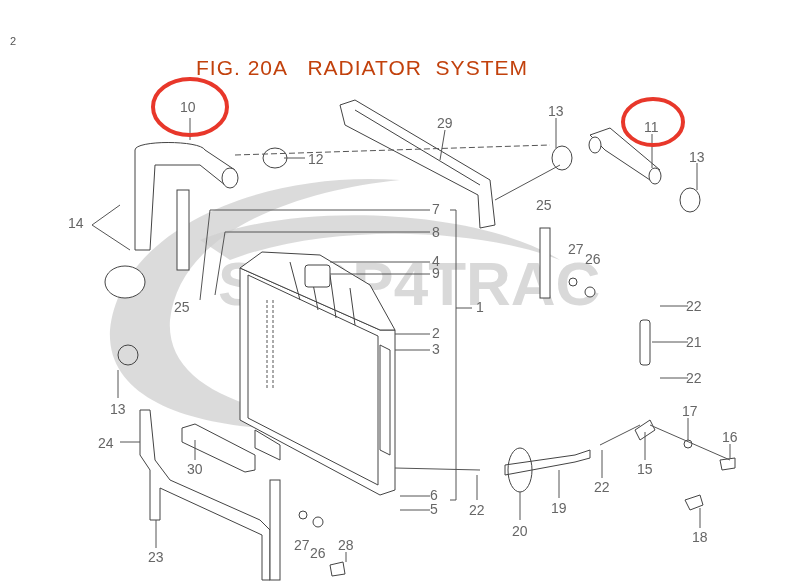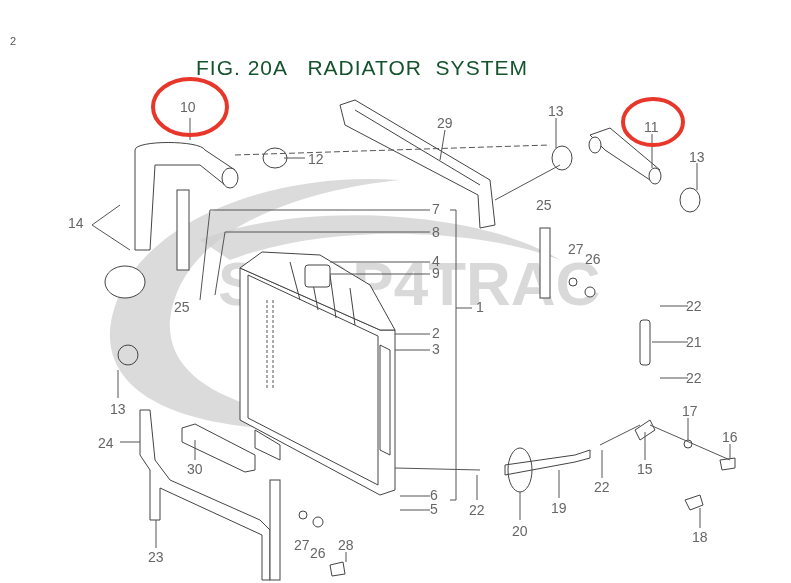--- a/index.html
+++ b/index.html
@@ -1,18 +1,18 @@
 <!DOCTYPE html>
 <html><head>
 <meta charset="utf-8">
 <style>
   html,body{margin:0;padding:0;background:#fff;}
   body{width:791px;height:583px;position:relative;overflow:hidden;font-family:"Liberation Sans",sans-serif;}
   .page-num{position:absolute;left:10px;top:35px;font-size:11px;color:#555;}
-  .fig-title{position:absolute;left:196px;top:56px;font-size:21px;color:#14532d;letter-spacing:1px;white-space:pre;}
+  .fig-title{position:absolute;left:196px;top:56px;font-size:21px;color:#c2410c;letter-spacing:1px;white-space:pre;}
   svg{position:absolute;left:0;top:0;}
   .lbl{font-family:"Liberation Sans",sans-serif;font-size:14px;fill:#666;}
   .ln{stroke:#555;stroke-width:1;fill:none;}
   .part{stroke:#444;stroke-width:1;fill:#fff;}
   .partnf{stroke:#444;stroke-width:1;fill:none;}
   .wm{fill:#cfcfcf;opacity:.75;}
   .hl{stroke:#e8372a;stroke-width:4;fill:none;}
 </style>
 </head>
 <body>

